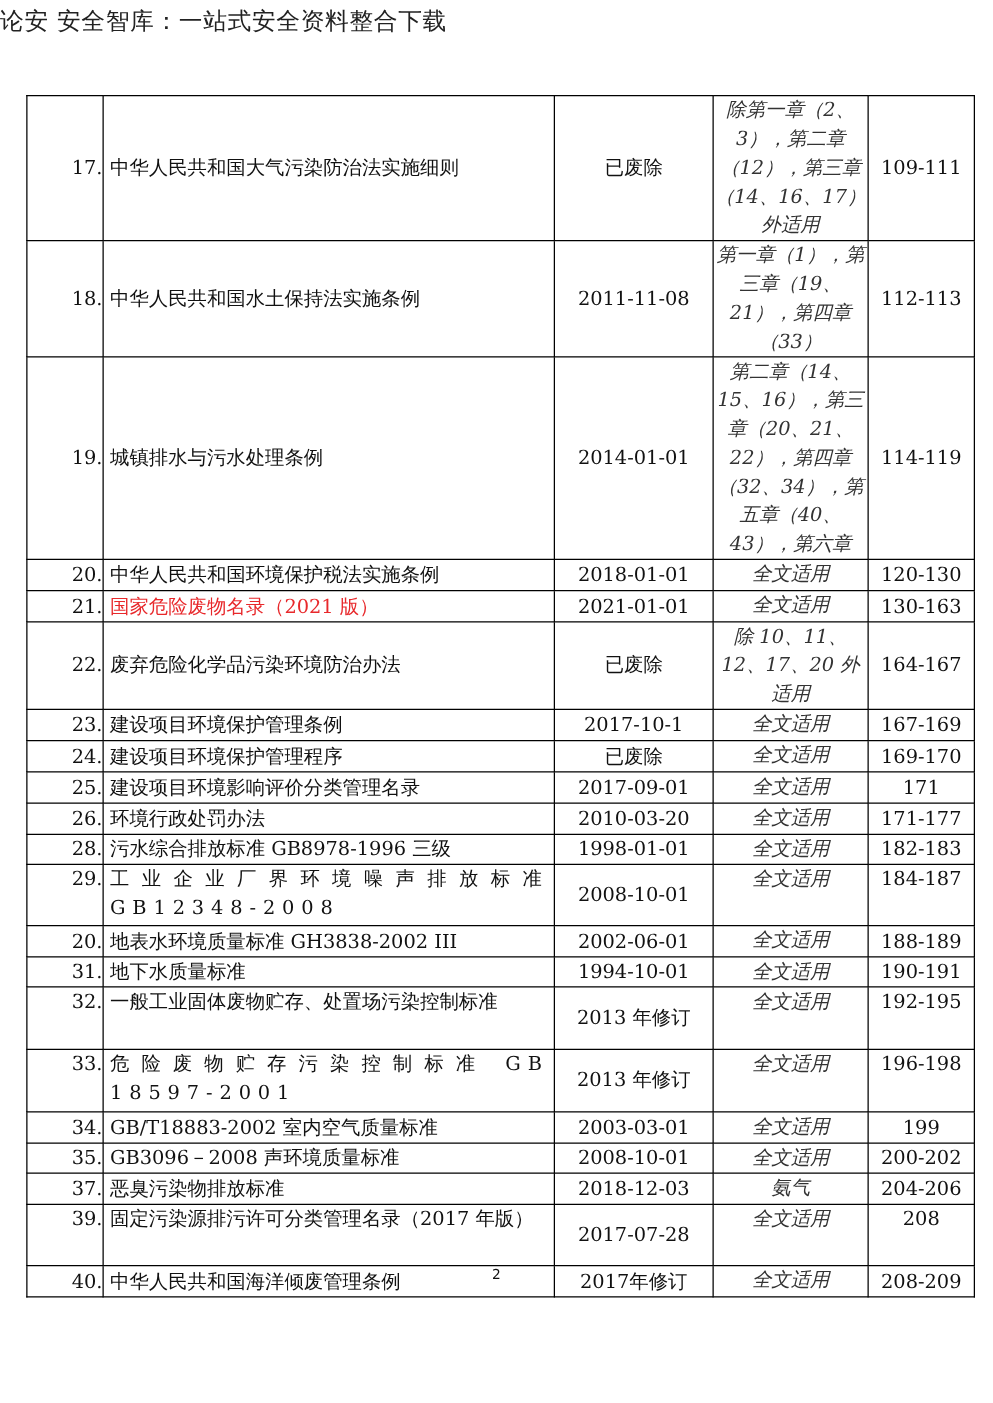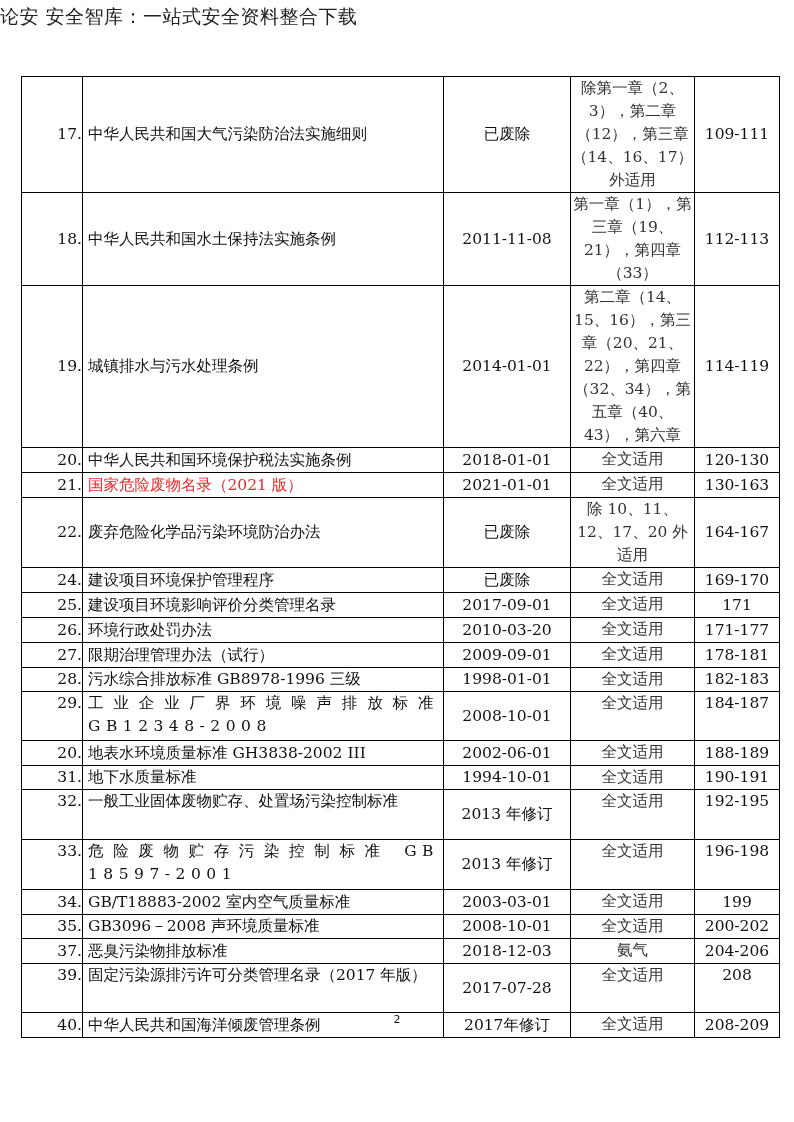--- a/index.html
+++ b/index.html
@@ -5,21 +5,21 @@
   html, body { margin:0; padding:0; background:#ffffff; }
   body { width:794px; height:1122px; position:relative; overflow:hidden;
          font-family:"DejaVu Serif","Liberation Serif",serif; color:#111; }
   .page-header { position:absolute; top:4px; left:0; width:794px; text-align:left;
                  font-size:19px; color:#222; letter-spacing:0.5px; }
   table.doc { position:absolute; left:21px; top:76px; border-collapse:collapse; table-layout:fixed; }
   table.doc td { border:1.3px solid #000; padding:0; font-size:15.5px; line-height:23px; }
   td.num { width:60px; text-align:right; padding-right:1px;margin-top:39px; }
   td.name { width:351px; padding-left:5px !important; padding-right:4px !important; text-align:justify; }
   td.date { width:126px; text-align:center; }
-  td.scope { width:123px; text-align:center; font-size:11.5px; line-height:17px; vertical-align:top; color:#333; }
+  td.scope { width:123px; text-align:center; font-size:11.5px; line-height:17px; vertical-align:top; color:#333;font-style:italic; }
   td.scope.mid { vertical-align:middle; }
   td.pages { width:84px; text-align:center; }
   td.pages.top { vertical-align:top; }
   .red { color:#e8282b; }
   .spread { letter-spacing:5.5px; }
   .page-num { position:absolute; top:1013px; left:0; width:794px; text-align:center;
               font-size:11px; font-family:"DejaVu Sans","Liberation Sans",sans-serif; }
 </style>
 </head>
 <body>
@@ -70,20 +70,27 @@
     </tr>
 
     <tr style="height:37px">
       <td class="num">22.</td>
       <td class="name">废弃危险化学品污染环境防治办法</td>
       <td class="date">已废除</td>
       <td class="scope mid">除 10、11、12、17、20 外适用</td>
       <td class="pages">164-167</td>
     </tr>
 
+    <tr style="height:25px">
+      <td class="num">23.</td>
+      <td class="name">建设项目环境保护管理条例</td>
+      <td class="date">2017-10-1</td>
+      <td class="scope">全文适用</td>
+      <td class="pages">167-169</td>
+    </tr>
 
     <tr style="height:25px">
       <td class="num">24.</td>
       <td class="name">建设项目环境保护管理程序</td>
       <td class="date">已废除</td>
       <td class="scope">全文适用</td>
       <td class="pages">169-170</td>
     </tr>
 
     <tr style="height:25px">
@@ -95,27 +102,20 @@
     </tr>
 
     <tr style="height:25px">
       <td class="num">26.</td>
       <td class="name">环境行政处罚办法</td>
       <td class="date">2010-03-20</td>
       <td class="scope">全文适用</td>
       <td class="pages">171-177</td>
     </tr>
 
-    <tr style="height:25px">
-      <td class="num">27.</td>
-      <td class="name">限期治理管理办法（试行）</td>
-      <td class="date">2009-09-01</td>
-      <td class="scope">全文适用</td>
-      <td class="pages">178-181</td>
-    </tr>
 
     <tr style="height:24px">
       <td class="num">28.</td>
       <td class="name">污水综合排放标准 GB8978-1996 三级</td>
       <td class="date">1998-01-01</td>
       <td class="scope">全文适用</td>
       <td class="pages">182-183</td>
     </tr>
 
     <tr style="height:49px">

